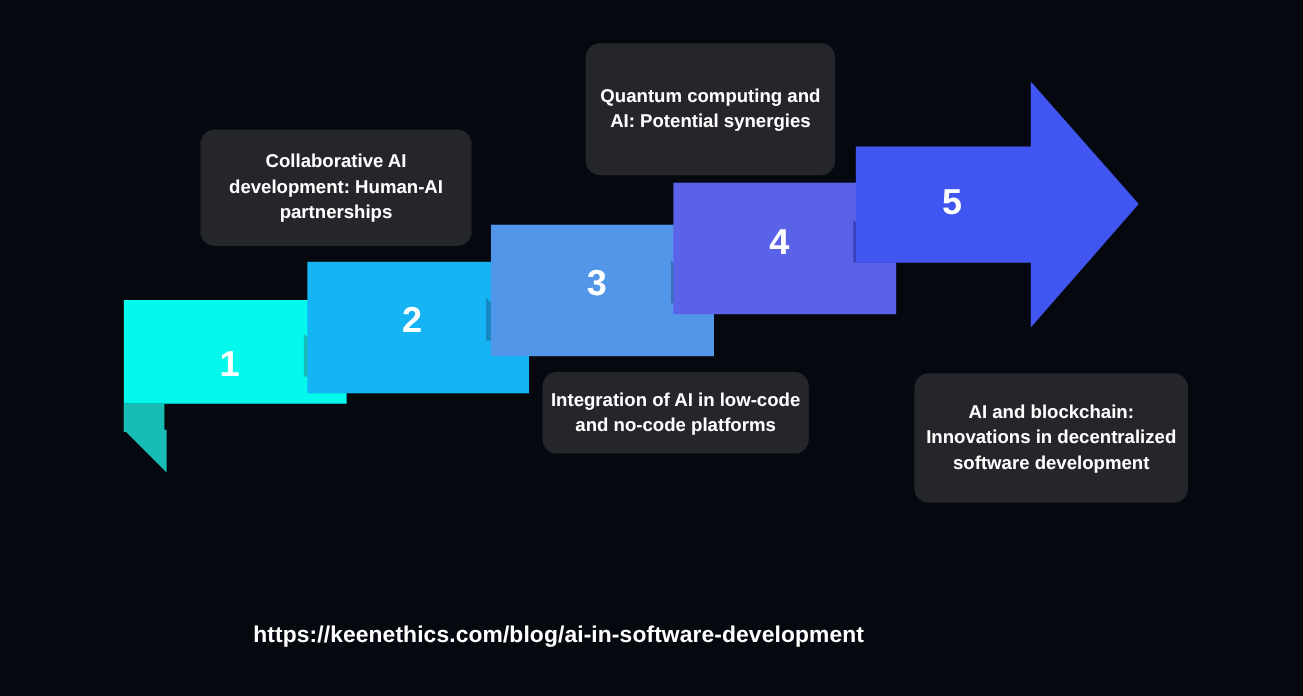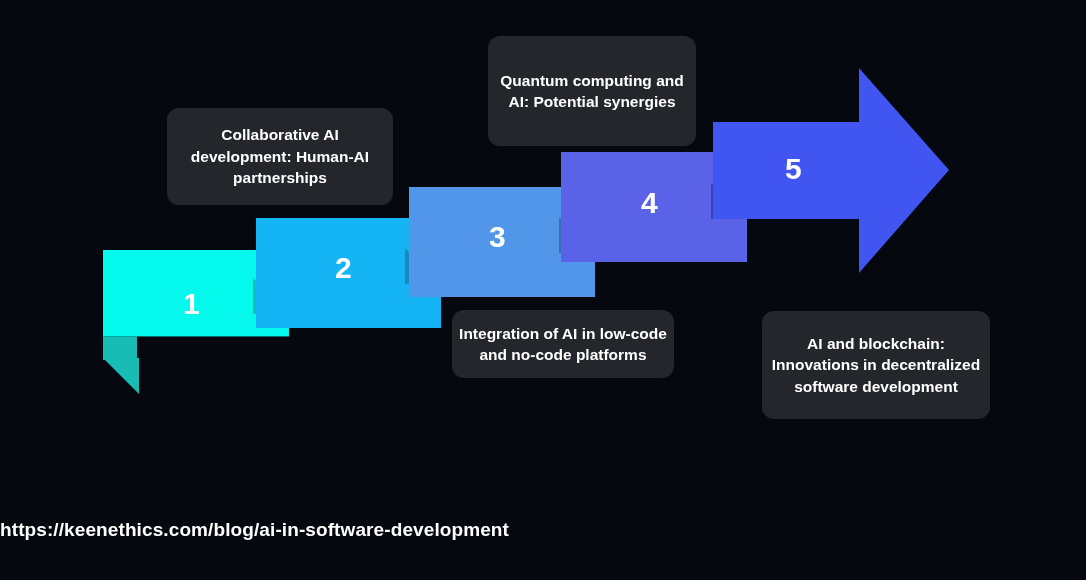--- a/index.html
+++ b/index.html
@@ -62,21 +62,21 @@
   .label-card span {
     display: block;
     width: 100%;
   }
 
   
   .source-url {
     position: absolute;
     left: 0;
     width: 931px;
-    text-align: left;
+    text-align: center;
     color: #ffffff;
     font-size: 19px;
     font-weight: bold;
     letter-spacing: 0.1px;
   }
 </style>
 </head>
 <body>
 
 <div id="infographic">

